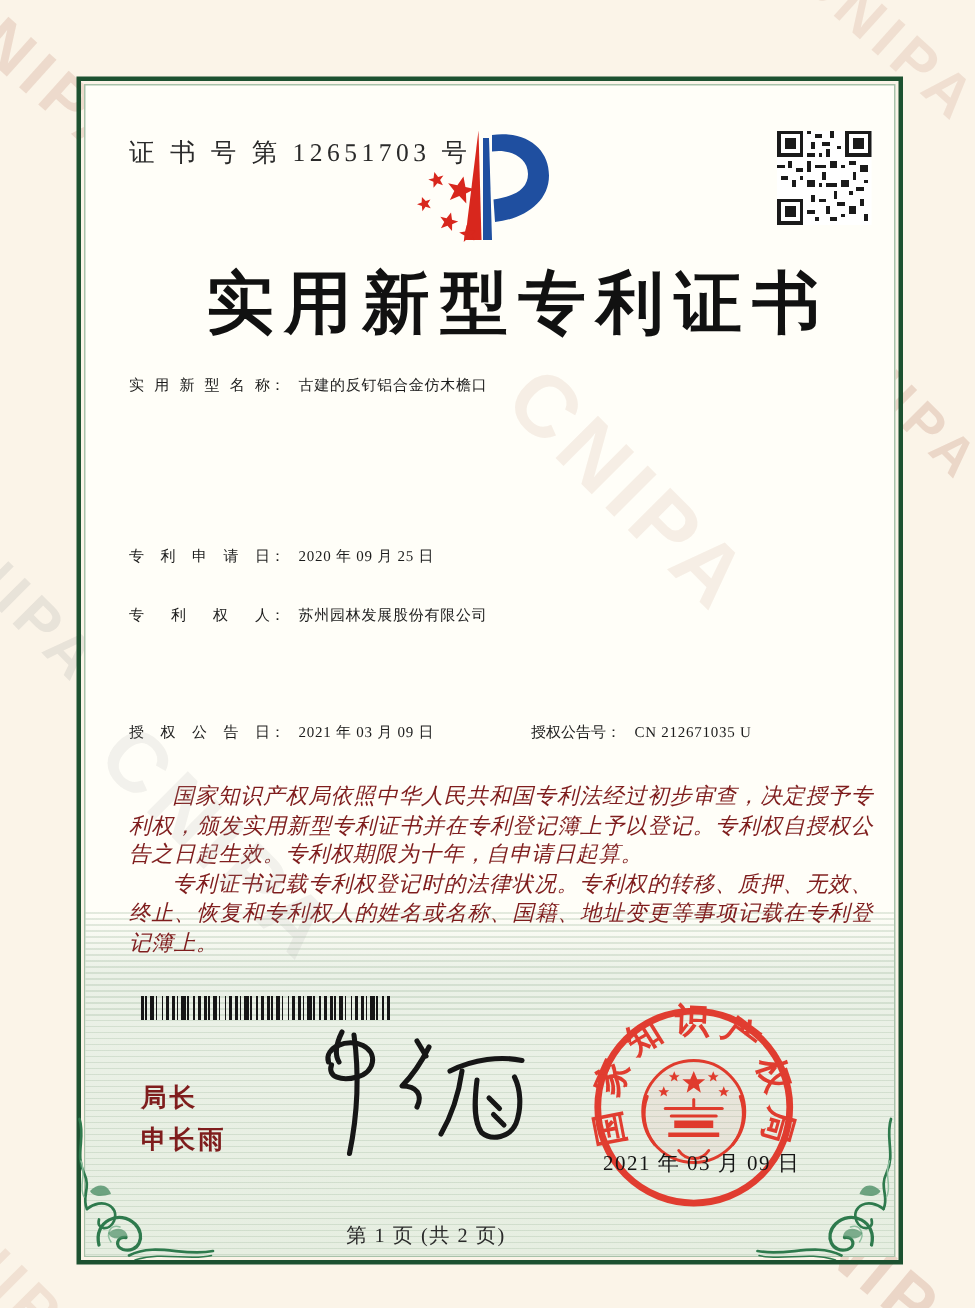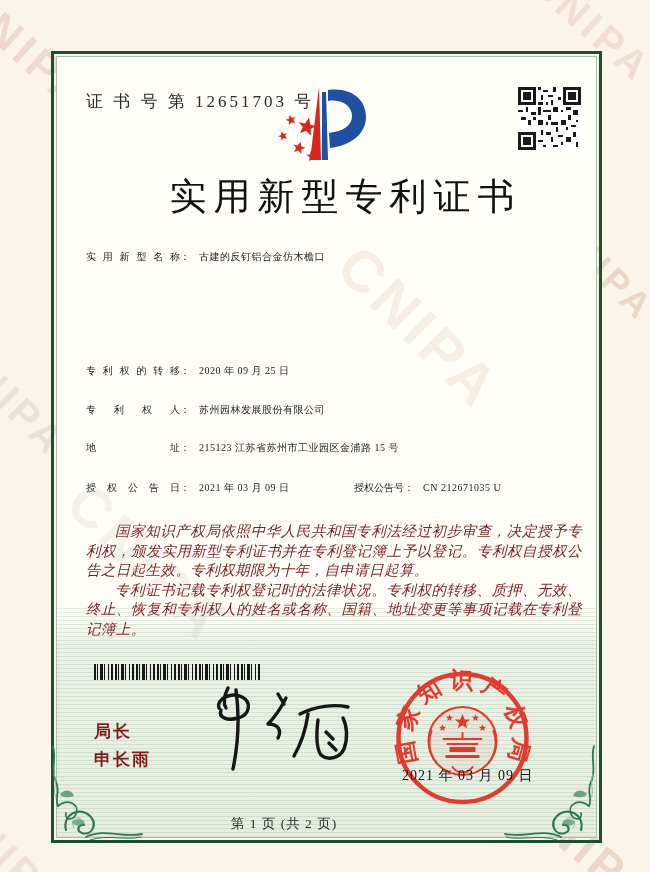--- a/index.html
+++ b/index.html
@@ -18,21 +18,21 @@
 
   
   .waves{position:absolute;left:57px;top:608px;width:539px;height:229px;
     background:
       repeating-linear-gradient(0deg, rgba(120,155,120,0.20) 0 1px, rgba(255,255,255,0) 1px 4px),
       linear-gradient(180deg, rgba(235,241,231,0) 0, #ebf1e7 40px, #e6eee1 100%);}
 
   .certno{position:absolute;left:86px;top:90px;font-size:17px;letter-spacing:3px;color:#2a2a2a;}
 
   .title{position:absolute;left:51px;top:172px;width:589px;text-align:center;
-         font-size:37px;font-weight:400;letter-spacing:7px;color:#111;}
+         font-size:45px;font-weight:700;letter-spacing:7px;color:#111;}
 
   .frow{position:absolute;left:86px;font-size:10px;color:#1c1c1c;white-space:nowrap;}
   .flabel{display:inline-block;width:94px;text-align:justify;text-align-last:justify;vertical-align:bottom;}
   .colon{margin-right:9px;}
   .fvalue{letter-spacing:0.5px;}
   .grant2{position:absolute;left:220px;top:0;padding-left:48px;}
 
   .para{position:absolute;left:86px;width:496px;font-size:14.5px;line-height:19.6px;
         color:#7f1d1d;font-style:italic;letter-spacing:0.4px;text-align:justify;margin-top:12px;}
   .para p{margin:0;text-indent:2em;}
@@ -183,27 +183,24 @@
         <rect x="23" y="22" width="1" height="2"></rect>
     </g>
   </svg>
 
   <div class="title">实用新型专利证书</div>
 
   <div class="frow" style="top:250px;">
     <span class="flabel">实用新型名称</span><span class="colon">：</span><span class="fvalue">古建的反钉铝合金仿木檐口</span>
   </div>
   <div class="frow" style="top:364px;">
-    <span class="flabel">专利权的转移</span><span class="colon">：</span><span class="fvalue">2020 年 09 月 25 日</span>
+    <span class="flabel">专利申请日</span><span class="colon">：</span><span class="fvalue">2020 年 09 月 25 日</span>
   </div>
   <div class="frow" style="top:403px;">
     <span class="flabel">专利权人</span><span class="colon">：</span><span class="fvalue">苏州园林发展股份有限公司</span>
-  </div>
-  <div class="frow" style="top:441px;">
-    <span class="flabel">地址</span><span class="colon">：</span><span class="fvalue">215123 江苏省苏州市工业园区金浦路 15 号</span>
   </div>
   <div class="frow" style="top:481px;">
     <span class="flabel">授权公告日</span><span class="colon">：</span><span class="fvalue">2021 年 03 月 09 日</span>
     <span class="grant2">
       <span>授权公告号</span><span class="colon">：</span><span class="fvalue">CN 212671035 U</span>
     </span>
   </div>
 
   <div class="para" style="top:510px;">
     <p>国家知识产权局依照中华人民共和国专利法经过初步审查，决定授予专利权，颁发实用新型专利证书并在专利登记簿上予以登记。专利权自授权公告之日起生效。专利权期限为十年，自申请日起算。</p>

